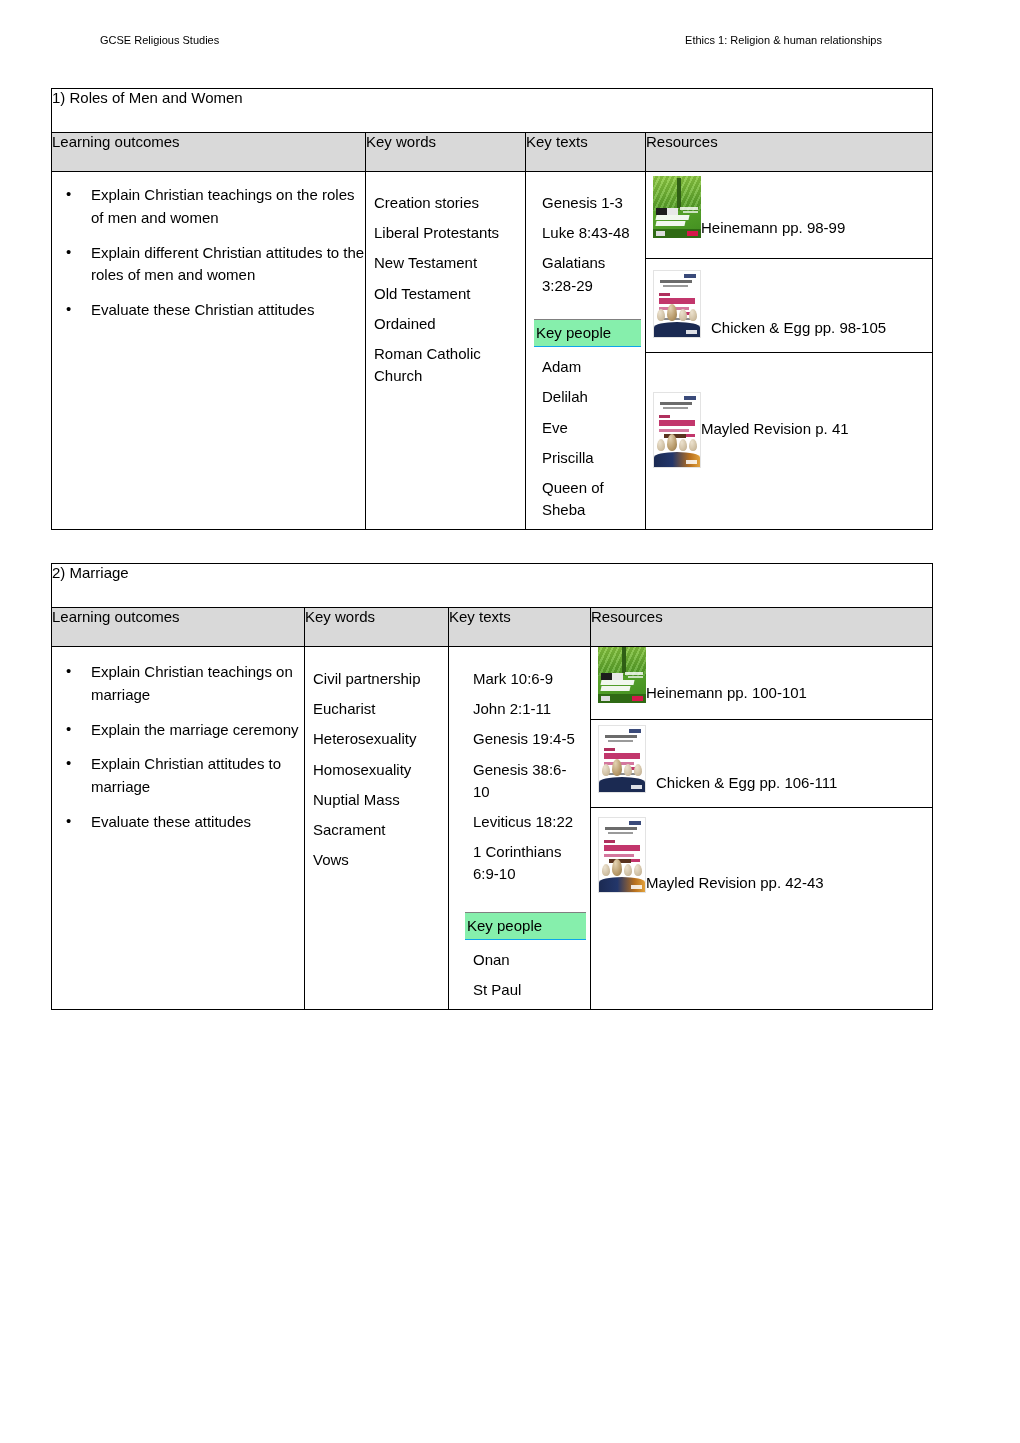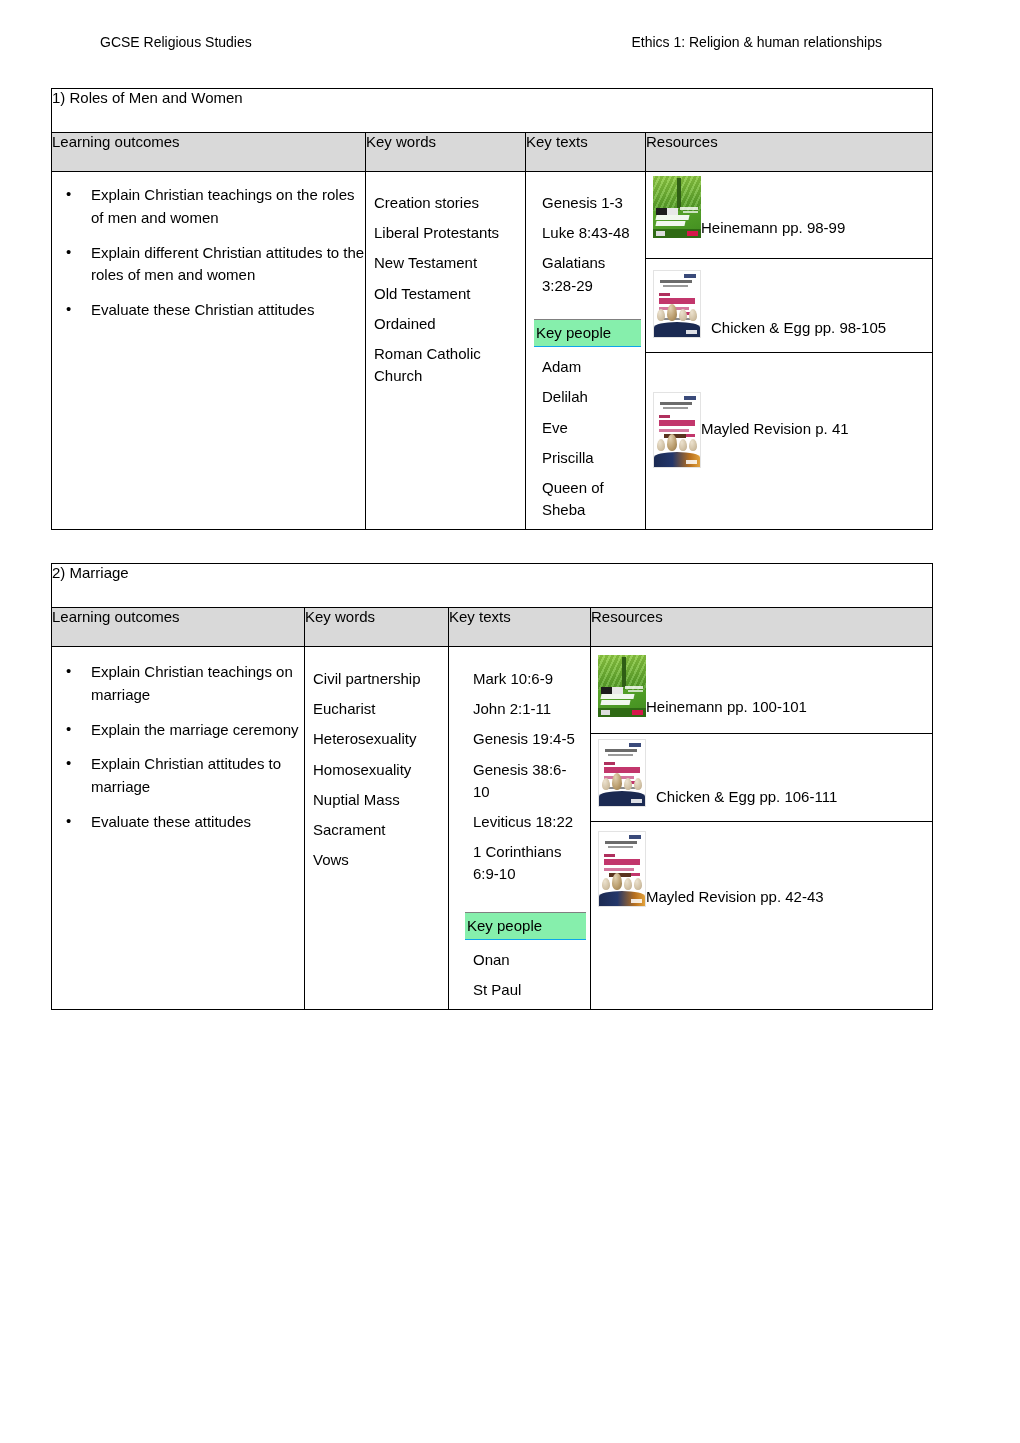--- a/index.html
+++ b/index.html
@@ -26,21 +26,21 @@
 
   
   .doc-header {
     position: absolute;
     top: 34px;
     left: 100px;
     width: 820px;
     display: flex;
     justify-content: space-between;
     align-items: baseline;
-    font-size: 14px;
+    font-size: 11px;
     line-height: 1.2;
   }
   .doc-header .left { white-space: nowrap; }
   .doc-header .right { white-space: nowrap; padding-right: 38px; }
 
   
   .rs-table {
     position: absolute;
     left: 51px;
     width: 881px;
@@ -133,21 +133,21 @@
     position: relative;
     border-bottom: 1.3px solid #000;
     height: 87px;
     padding: 0;
     overflow: hidden;
   }
   .res-row:last-child { border-bottom: none; }
   #table-1 .res-row.r1 { height: 87px; }
   #table-1 .res-row.r2 { height: 94px; }
   #table-1 .res-row.r3 { height: 159px; }
-  #table-2 .res-row.r1 { height: 87px; }
+  #table-2 .res-row.r1 { height: 73px; }
   #table-2 .res-row.r2 { height: 88px; }
   #table-2 .res-row.r3 { height: 145px; }
 
   .res-inner {
     position: absolute;
     left: 7px;
     display: flex;
     align-items: flex-end;
   }
   #table-1 .res-row.r1 .res-inner { bottom: 20px; }

